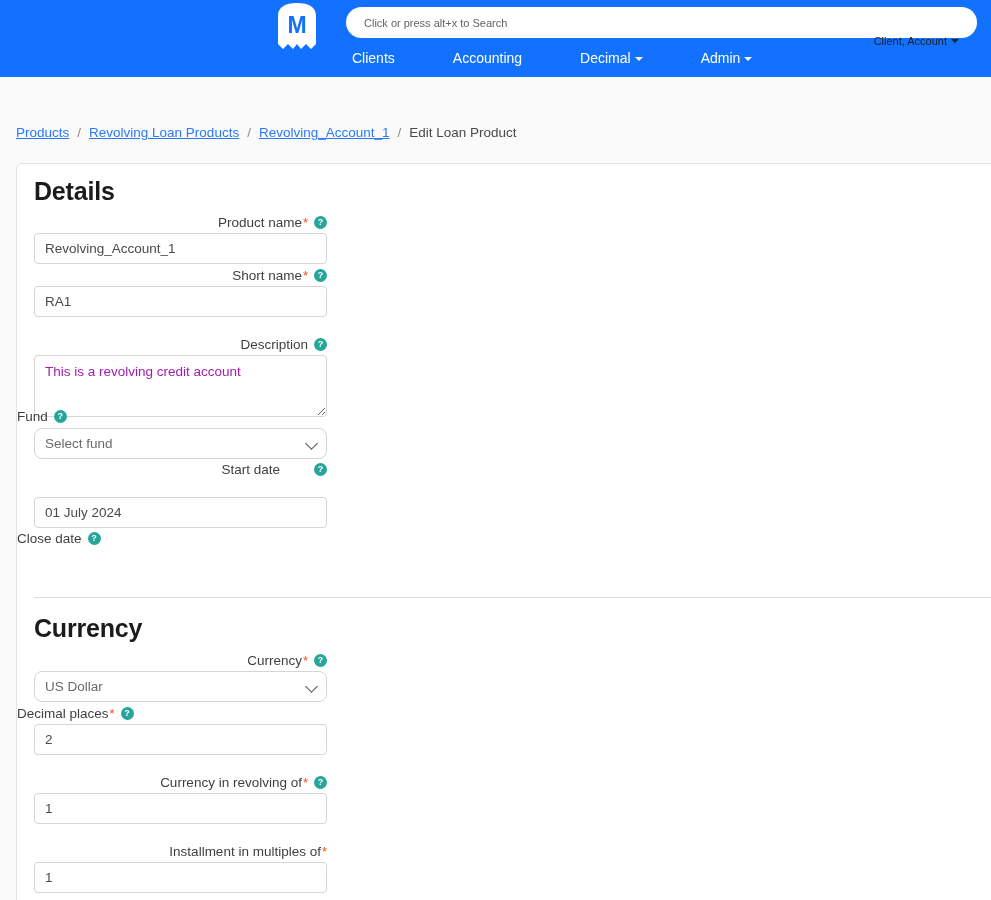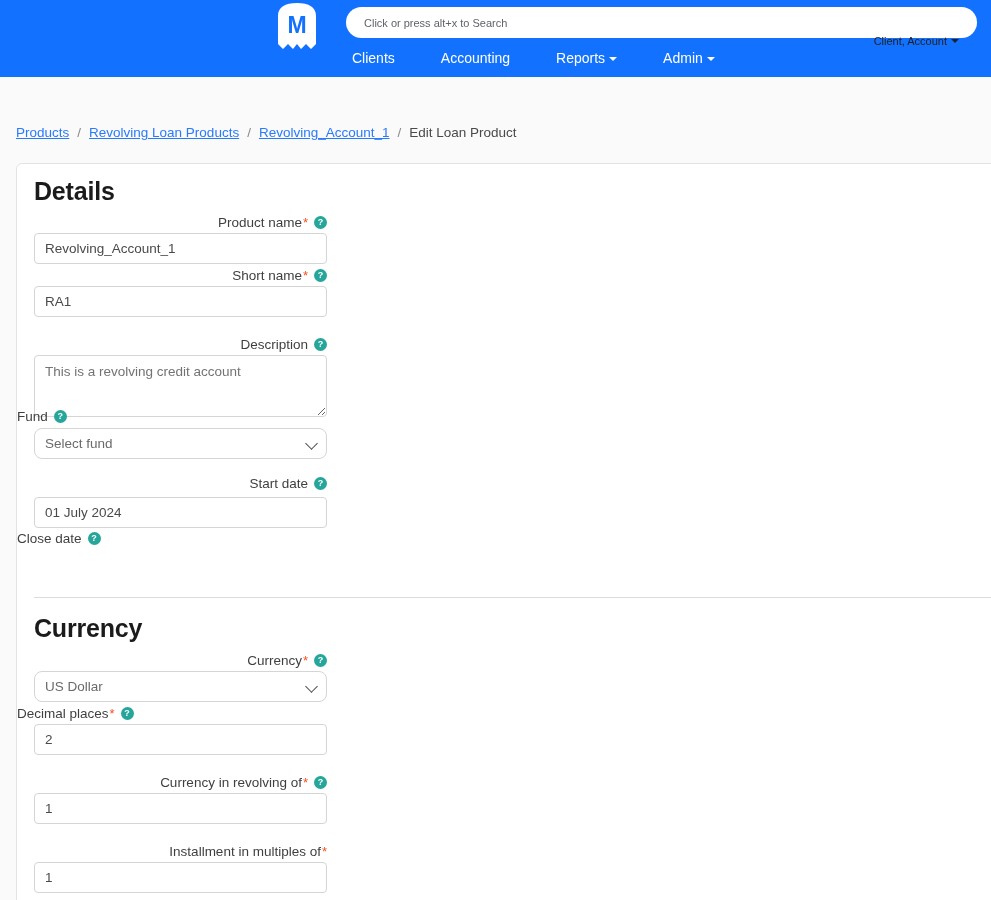--- a/index.html
+++ b/index.html
@@ -66,21 +66,21 @@
     border-left: 4px solid transparent;
     border-right: 4px solid transparent;
     border-top: 4px solid currentColor;
   }
 
   .mainnav {
     position: absolute;
     left: 340px; top: 46px;
     display: flex;
     align-items: flex-end;
-    gap: 0px;
+    gap: 12px;
   }
   .navitem {
     color: #ffffff;
     font-size: 14px;
     padding: 4px 12px;
     cursor: pointer;
     white-space: nowrap;
     user-select: none;
   }
   .navitem.spaced { margin-left: 22px; }
@@ -182,21 +182,21 @@
   .textarea {
     position: absolute;
     left: 17px;
     width: 293px;
     height: 62px;
     border: 1px solid #d5d5d5;
     border-radius: 4px;
     background: #ffffff;
     font-family: "Liberation Sans", sans-serif;
     font-size: 13.5px;
-    color: #737373;
+    color: #a21caf;
     padding: 8px 10px;
     outline: none;
     resize: vertical;
     overflow: hidden;
   }
 
   .selectwrap {
     position: absolute;
     left: 17px;
     width: 293px;
@@ -248,21 +248,21 @@
   </div>
 
   <div class="mainnav">
     <div class="navitem">
       <span>Clients</span>
     </div>
     <div class="navitem spaced">
       <span>Accounting</span>
     </div>
     <div class="navitem spaced">
-      <span>Reports</span><span class="caret"></span>
+      <span>Decimal</span><span class="caret"></span>
     </div>
     <div class="navitem spaced">
       <span>Admin</span><span class="caret"></span>
     </div>
   </div>
 </div>
 
 <div class="breadcrumb">
   <span class="crumb-link">Products</span>
   <span class="crumb-sep">/</span>
@@ -301,21 +301,21 @@
     <span>Fund</span>
     <span class="helpicon">?</span>
   </div>
   <div class="selectwrap" style="top:264px;">
     <select class="selectbox">
       <option>Select fund</option>
     </select>
     <span class="chev"></span>
   </div>
 
-  <div class="label col-left" style="top:312px;">
+  <div class="label col-left" style="top:298px;gap:28px;">
     <span>Start date</span>
     <span class="helpicon">?</span>
   </div>
   <input class="field" style="top: 333px;" type="text" value="01 July 2024">
 
   <div class="label col-right" style="top:367px;">
     <span>Close date</span>
     <span class="helpicon">?</span>
   </div>
 

